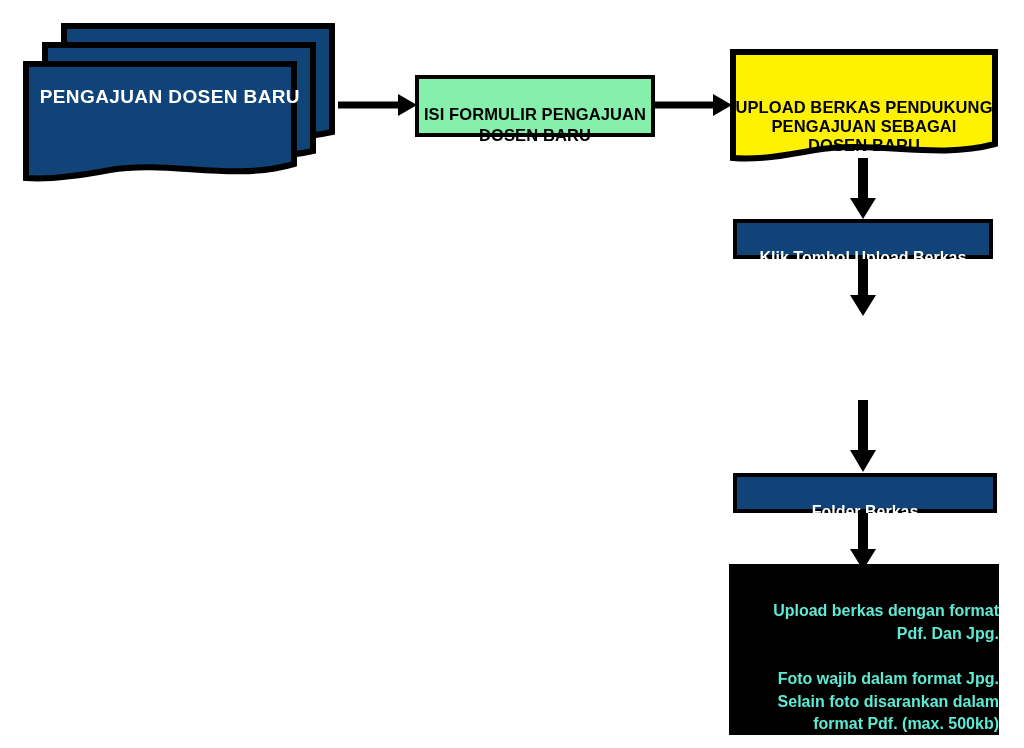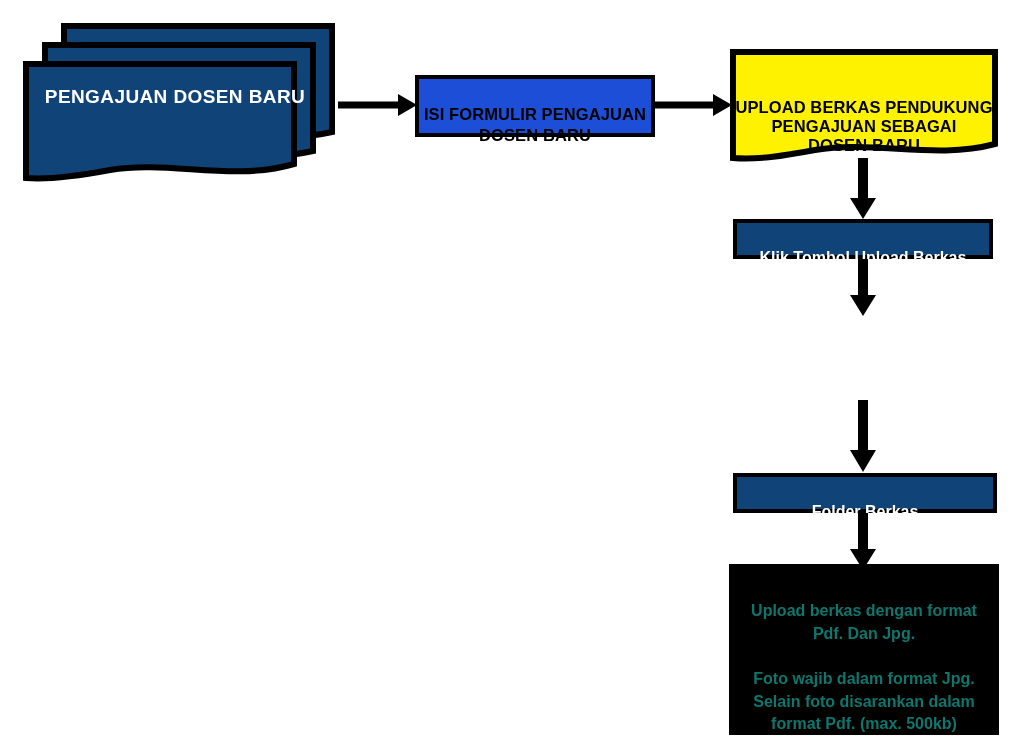--- a/index.html
+++ b/index.html
@@ -28,31 +28,32 @@
     justify-content: center;
     text-align: center;
     line-height: 1.22;
   }
 
   
   .rect {
     border: 4px solid #000000;
   }
   .rect.yellow {
-    background: #1d4ed8;
+    background: #86efac;
     color: #000000;
   }
   .rect.navy {
     background: #104378;
     color: #ffffff;
   }
   .rect.black {
     background: #000000;
-    color: #0f766e;
+    color: #5eead4;
     border: none;
+    text-align: right;
   }
 
   .label {
     display: block;
     width: 100%;
     white-space: pre-line;
     margin-top: 37px;
   }
 
   
@@ -74,24 +75,24 @@
     height: 168px;
   }
   .doc-layer {
     position: absolute;
     width: 276px;
     height: 128px;
   }
   .doc-layer svg { display: block; width: 100%; height: 100%; overflow: visible; }
   .stack-text {
     position: absolute;
-    left: 18px;
+    left: 8px;
     top: 72px;
     width: 270px;
-    text-align: center;
+    text-align: right;
     color: #ffffff;
     pointer-events: none;
   }
 
   
   .wavedoc {
     position: absolute;
   }
   .wavedoc svg { position:absolute; inset:0; width:100%; height:100%; display:block; }
   .wavedoc .wavetext {

